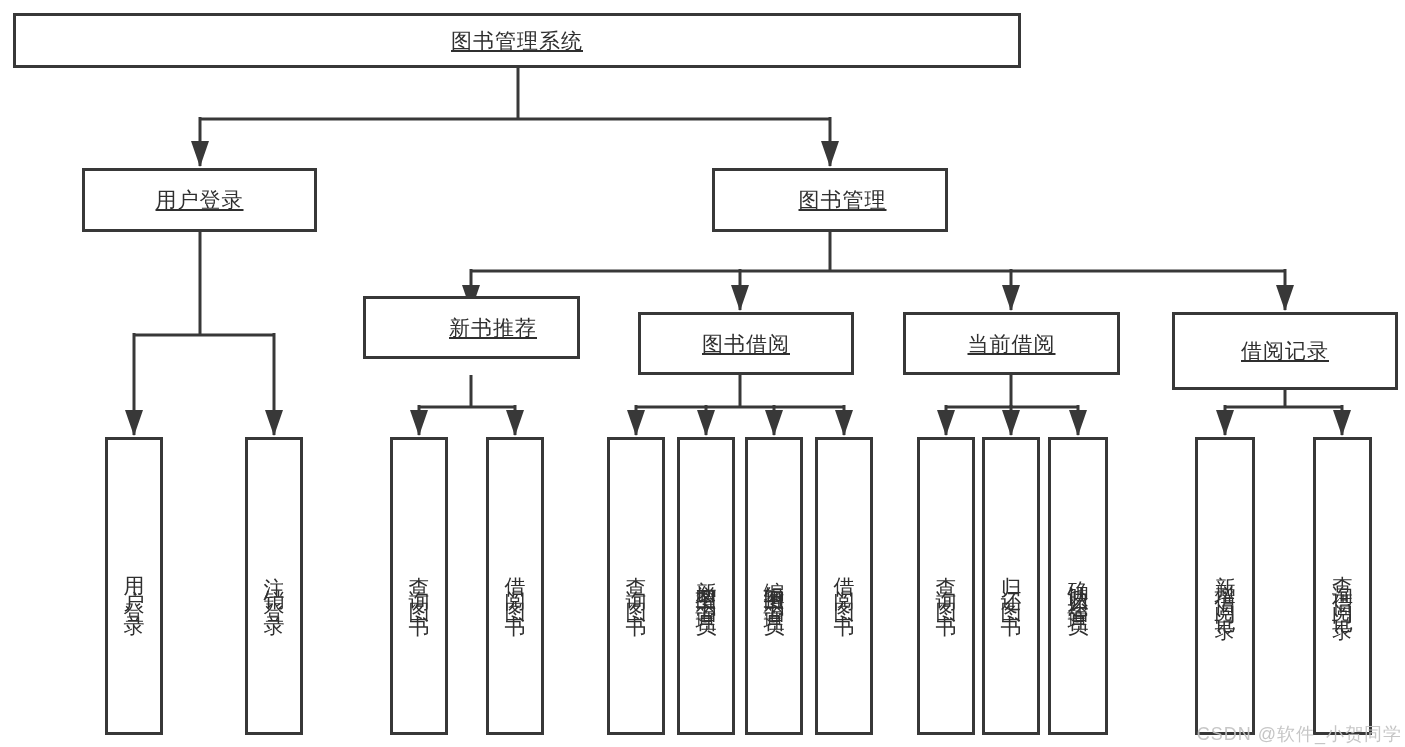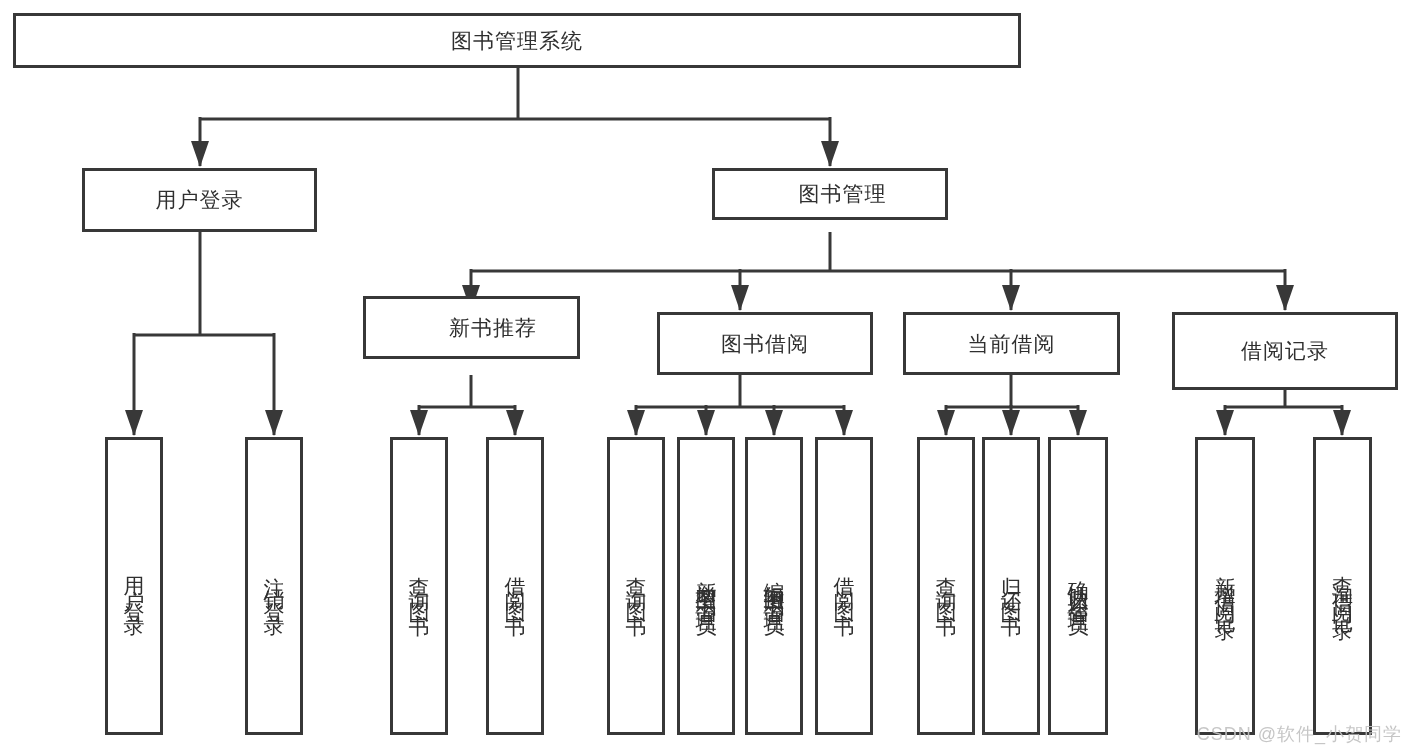--- a/index.html
+++ b/index.html
@@ -33,21 +33,21 @@
   .box {
     position: absolute;
     background: var(--background);
     border: 3px solid var(--line);
     z-index: 2;
     display: flex;
     align-items: center;
     justify-content: center;
     color: var(--text);
   }
-  .hbox { font-size: 21px; letter-spacing: 1px; }
+  .hbox { font-size: 21px; letter-spacing: 1px; text-decoration: underline; }
   .vbox { font-size: 21px; }
   .vtext {
     writing-mode: vertical-rl;
     text-orientation: mixed;
     white-space: nowrap;
   }
   .len4 .vtext { letter-spacing: 13px; }
   .len6 .vtext { letter-spacing: 9px; }
   .len9 .vtext { letter-spacing: 5px; }
   #watermark {
@@ -115,28 +115,28 @@
     <path class="wire" d="M1342,405 L1342,435" marker-end="url(#arrow)"></path>
   </svg>
 
   <div class="box hbox" style="left:13px; top:13px; width:1008px; height:55px;">
     <span>图书管理系统</span>
   </div>
 
   <div class="box hbox" style="left:82px; top:168px; width:235px; height:64px;">
     <span>用户登录</span>
   </div>
-  <div class="box hbox" style="left:712px; top:168px; width:236px; height:52px;padding-left:25px;">
+  <div class="box hbox" style="left:712px; top:168px; width:236px; height:64px;padding-left:25px;">
     <span>图书管理</span>
   </div>
 
   <div class="box hbox" style="left:363px; top:296px; width:217px; height:63px;padding-left:43px;">
     <span>新书推荐</span>
   </div>
-  <div class="box hbox" style="left:657px; top:312px; width:216px; height:63px;">
+  <div class="box hbox" style="left:638px; top:312px; width:216px; height:63px;">
     <span>图书借阅</span>
   </div>
   <div class="box hbox" style="left:903px; top:312px; width:217px; height:63px;text-align:right;">
     <span>当前借阅</span>
   </div>
   <div class="box hbox" style="left:1172px; top:312px; width:226px; height:78px;">
     <span>借阅记录</span>
   </div>
 
   <div class="box vbox len4" style="left:105px; top:437px; width:58px; height:298px;">

